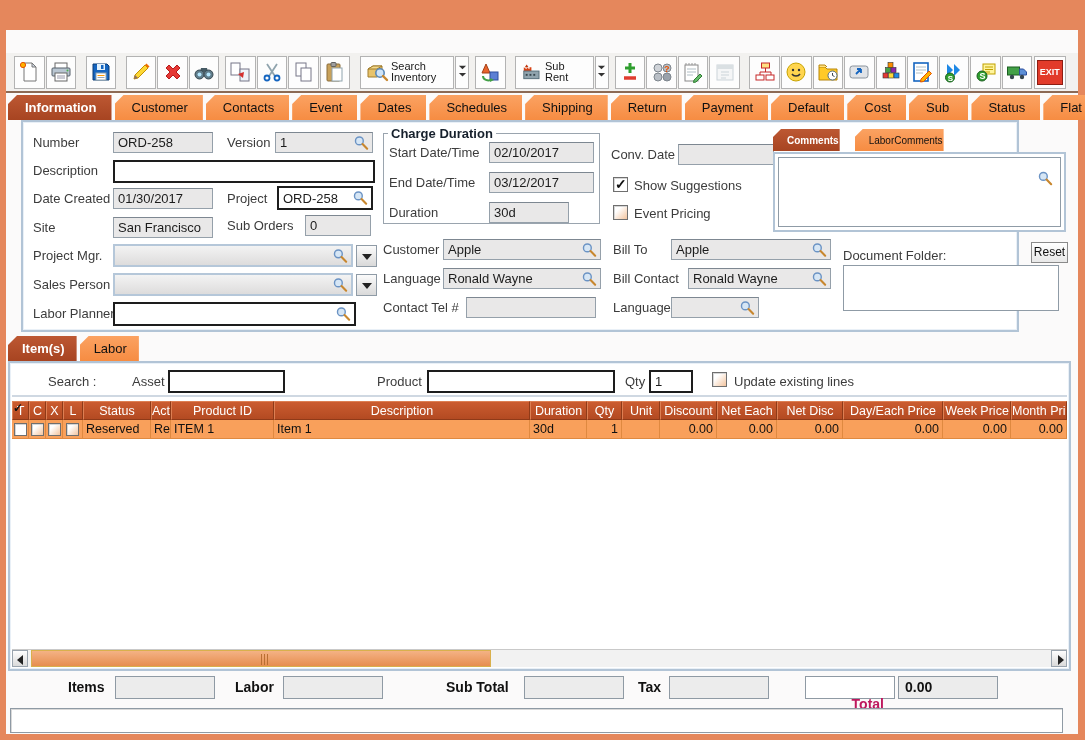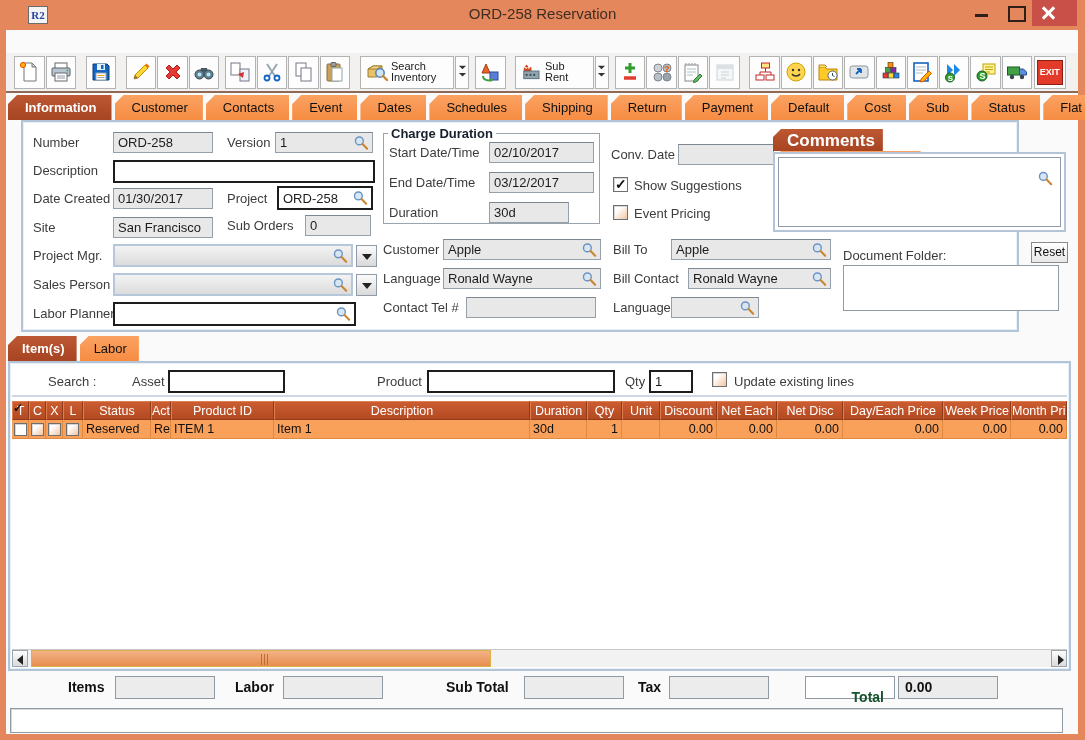--- a/index.html
+++ b/index.html
@@ -68,21 +68,21 @@
   fieldset.cd { position:absolute; left:360px; top:4px; width:217px; height:98px; border:1px solid #9aa4ae; padding:0; }
   fieldset.cd legend { font-size:13px; font-weight:bold; color:#16202c; margin-left:4px; padding:0 3px; }
 
   .cb { position:absolute; width:15px; height:15px; background:#fff; border:1px solid #6f6f6f; box-shadow:inset 1px 1px 0 #d6d6d6; }
   .cb.tint { background:linear-gradient(135deg,#ffffff 30%,#f3c49e); }
   .cb.checked::after { content:"✓"; position:absolute; left:1px; top:-2px; font-size:14px; font-weight:bold; color:#111; }
   .cb.small { width:13px; height:13px; }
   .cb.small.checked::after { font-size:12px; }
 
   
-  .mini-tab { height:22px; line-height:23px; padding:0 8px 0 14px; margin-right:2px; font-size:17px; display:inline-block;
+  .mini-tab { height:22px; line-height:23px; padding:0 1px 0 14px; margin-right:15px; font-size:10px; display:inline-block;
               background:linear-gradient(#fba262,#f68c42); clip-path:polygon(0 100%, 0 8px, 8px 0, 100% 0, 100% 100%); color:#111; }
   .mini-tab.active { background:linear-gradient(#bd5833,#a74421); color:#fff; font-weight:bold; }
   .comments-wrap { position:absolute; left:750px; top:30px; width:293px; height:80px; border:2px solid #b2c4d6; background:#fff; }
   .comments-area { position:absolute; left:3px; top:3px; right:3px; bottom:3px; border:1px solid #8f9ba6; background:#fff; }
   .comments-area textarea { width:100%; height:100%; border:none; resize:none; outline:none; font:13px "Liberation Sans",sans-serif; }
   .reset-btn { position:absolute; left:1008px; top:120px; width:37px; height:21px; background:linear-gradient(#ffffff,#e8e8e8);
                border:1px solid #8a8a8a; font-size:12px; text-align:center; line-height:19px; color:#111; }
   .docfolder-box { position:absolute; left:820px; top:143px; width:216px; height:46px; background:#fff; border:1px solid #8f9ba6; }
 
   
@@ -111,40 +111,33 @@
   .sb-thumb { position:absolute; left:19px; top:0; width:460px; height:17px; background:linear-gradient(#f4b285,#e68e4f); border:1px solid #d9b04c; }
   .sb-grip { position:absolute; left:50%; top:3px; width:7px; height:11px;
              border-left:1px solid #b96f33; border-right:1px solid #b96f33; }
   .sb-grip::after { content:""; position:absolute; left:2px; top:0; width:1px; height:11px; background:#b96f33; }
 
   
   .totals { position:absolute; left:8px; top:671px; width:1063px; height:34px; background:#fbfafa; }
   .tot-label { position:absolute; top:8px; font-size:14px; font-weight:bold; color:#111; }
   .tot-field { position:absolute; top:5px; width:100px; height:23px; background:#ececec; border:1px solid #8f9aa4; font-size:13px; padding:2px 5px; }
   .total-box { position:absolute; left:797px; top:5px; width:90px; height:23px; background:#fff; border:1px solid #8f9aa4;
-               font-size:14px; font-weight:bold; text-align:right; padding:12px 10px 0 0; color:#14532d; }
+               font-size:14px; font-weight:bold; text-align:right; padding:19px 10px 0 0; color:#be185d; }
   .total-value { position:absolute; left:890px; top:5px; width:100px; height:23px; background:#ececec; border:1px solid #8f9aa4;
                  font-size:14px; font-weight:bold; padding:2px 0 0 6px; color:#111; }
 
   .statusbar { position:absolute; left:10px; top:708px; width:1053px; height:25px; background:#fff; border:1px solid #8f9aa4;
                box-shadow:inset 1px 1px 0 #d9d9d9; }
 </style>
 </head>
 <body>
 
 <div class="window">
   <div class="client-bg"></div>
 
-  <div class="titlebar">
-    <div class="app-icon">R2</div>
-    <div class="title-text">ORD-258 Reservation</div>
-    <div class="win-btn btn-min"></div>
-    <div class="win-btn btn-max"></div>
-    <div class="win-btn btn-close"></div>
-  </div>
 
 
   <div class="toolbar">
     <div class="tbtn">
         <svg viewBox="0 0 24 24">
           <path d="M7 3h8l4 4v14H7z" fill="#fff" stroke="#777"></path>
           <path d="M15 3l4 4h-4z" fill="#cfd8e6" stroke="#777"></path>
           <circle cx="6" cy="5" r="2.6" fill="#ffb300" stroke="#e65100"></circle>
         </svg>
       </div>

